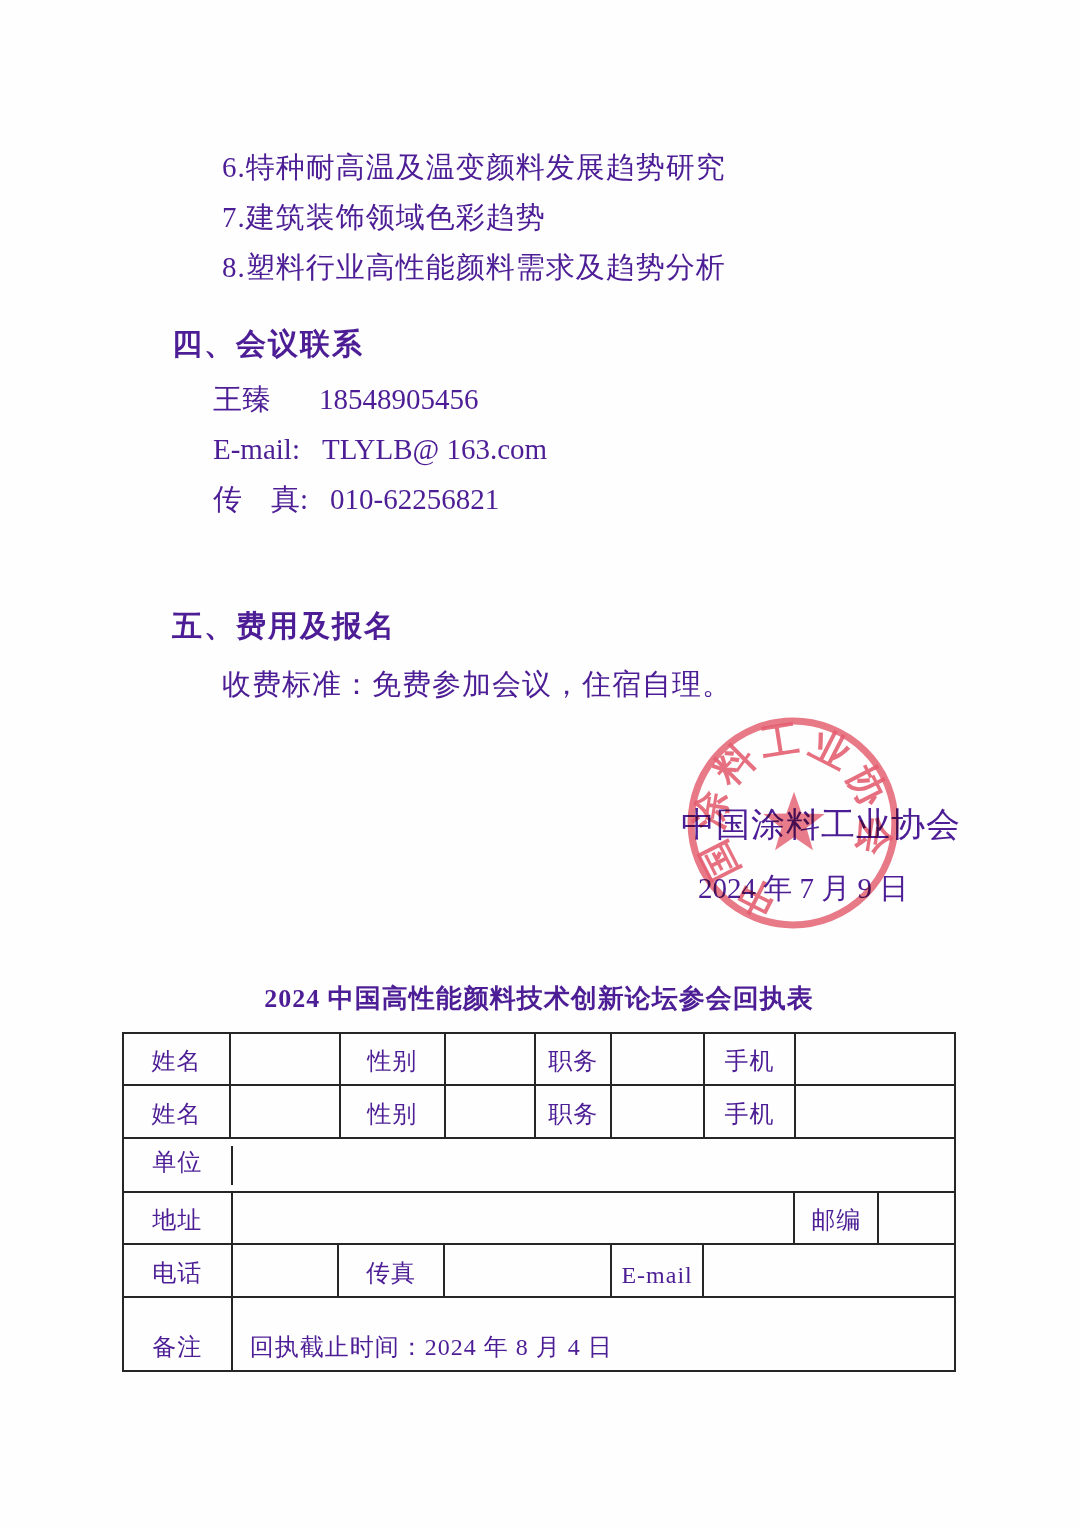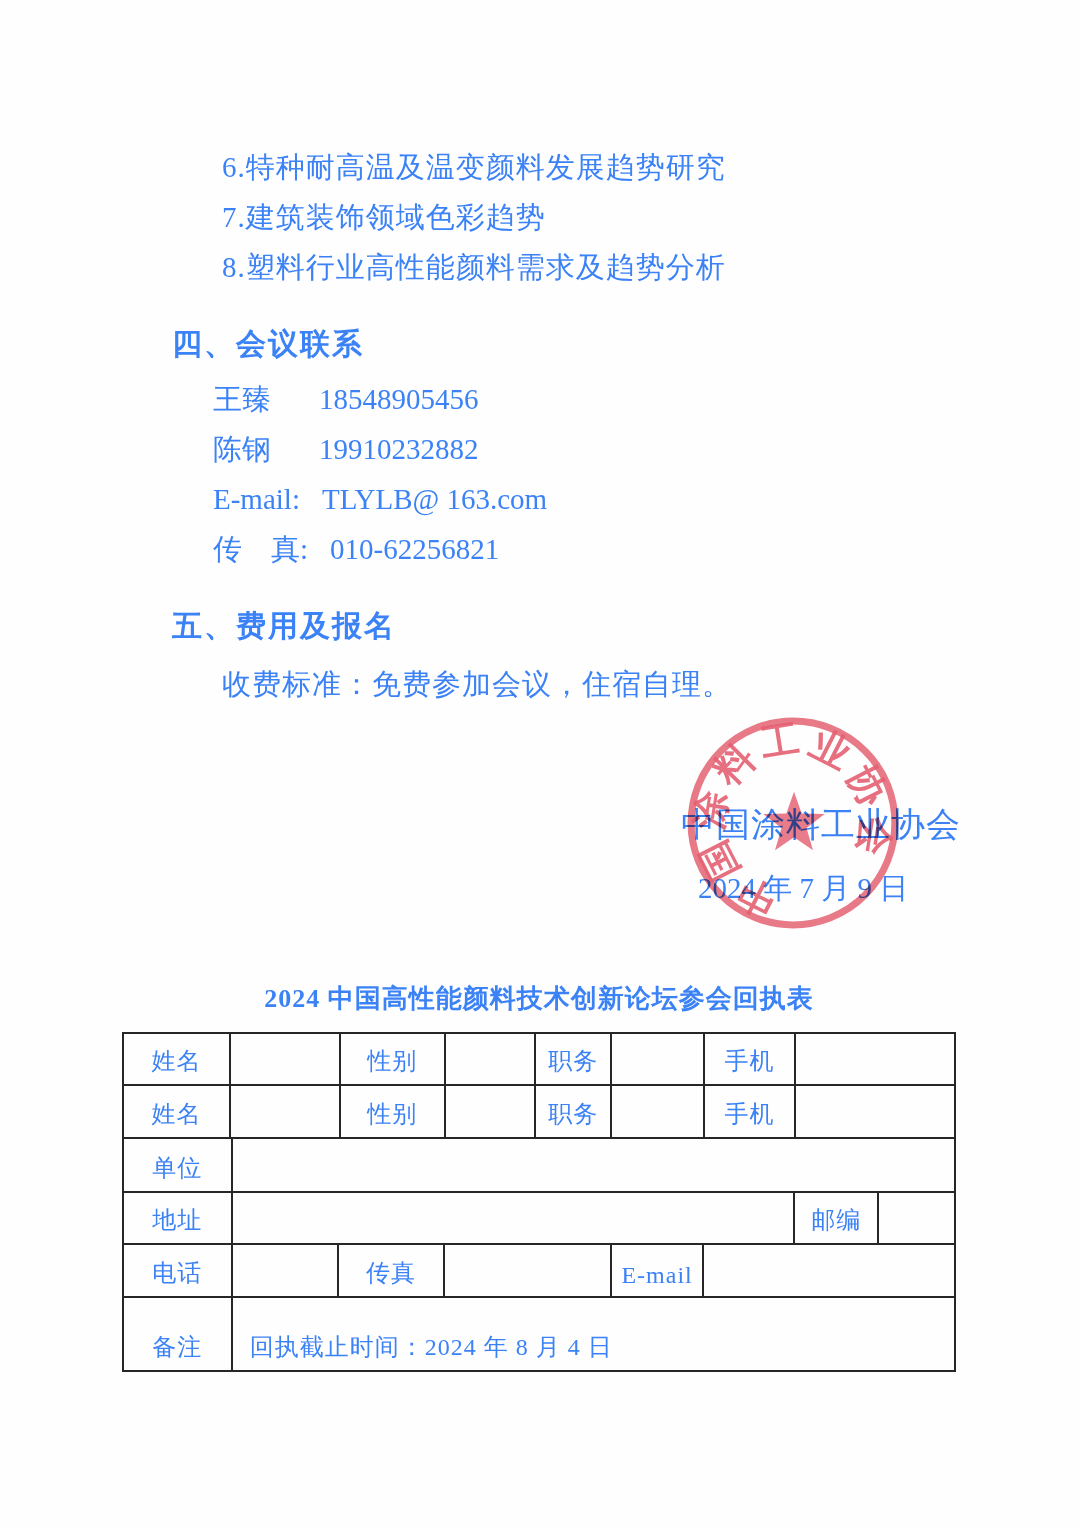--- a/index.html
+++ b/index.html
@@ -3,21 +3,21 @@
 <meta charset="utf-8">
 <style>
   html,body{margin:0;padding:0;background:#9a9a9a;}
   .page{
     position:relative;
     width:1080px;height:1527px;
     background:#fefefe;
     margin:0 auto;
     overflow:hidden;
     font-family:"Liberation Serif","DejaVu Serif",serif;
-    color:#3b82f6;
+    color:#4c1d95;
   }
   
   .agenda{position:absolute;left:222px;top:143px;margin:0;padding:0;list-style:none;}
   .agenda li{height:50px;display:flex;align-items:center;font-size:29px;letter-spacing:1px;white-space:nowrap;}
   .sec-heading{position:absolute;margin:8px;font-size:30px;font-weight:700;letter-spacing:2px;white-space:nowrap;}
   .h-contact{left:164px;top:316px;}
   .h-fee{left:164px;top:598px;}
   .contacts{position:absolute;left:213px;top:374px;}
   .contact-line{height:50px;line-height:50px;font-size:29px;white-space:nowrap;}
   .c-label{display:inline-block;min-width:84px;margin-right:22px;}
@@ -51,23 +51,20 @@
     <li>6.特种耐高温及温变颜料发展趋势研究</li>
     <li>7.建筑装饰领域色彩趋势</li>
     <li>8.塑料行业高性能颜料需求及趋势分析</li>
   </ul>
 
   <h2 class="sec-heading h-contact">四、会议联系</h2>
 
   <div class="contacts">
     <div class="contact-line">
       <span class="c-label">王臻</span><span class="c-value">18548905456</span>
-    </div>
-    <div class="contact-line">
-      <span class="c-label">陈钢</span><span class="c-value">19910232882</span>
     </div>
     <div class="contact-line">
       <span class="c-label">E-mail:</span><span class="c-value">TLYLB@ 163.com</span>
     </div>
     <div class="contact-line">
       <span class="c-label">传　真:</span><span class="c-value">010-62256821</span>
     </div>
   </div>
 
   <h2 class="sec-heading h-fee">五、费用及报名</h2>
@@ -110,21 +107,21 @@
       <div class="rrow" style="height: 53px;">
         <div class="rcell" style="flex: 0 0 12.9%;">姓名</div>
         <div class="rcell" style="flex: 0 0 13.2%;"></div>
         <div class="rcell" style="flex: 0 0 12.7%;">性别</div>
         <div class="rcell" style="flex: 0 0 10.9%;"></div>
         <div class="rcell" style="flex: 0 0 9.1%;">职务</div>
         <div class="rcell" style="flex: 0 0 11.2%;"></div>
         <div class="rcell" style="flex: 0 0 11%;">手机</div>
         <div class="rcell" style="flex: 0 0 19%;"></div>
       </div>
-      <div class="rrow" style="height: 54px;">
+      <div class="rrow" style="height: 54px; align-items: center;">
         <div class="rcell" style="flex: 0 0 13.1%;">单位</div>
         <div class="rcell" style="flex: 0 0 86.9%;"></div>
       </div>
       <div class="rrow" style="height: 52px; text-align: center;">
         <div class="rcell" style="flex: 0 0 13.1%;">地址</div>
         <div class="rcell" style="flex: 0 0 67.8%;"></div>
         <div class="rcell" style="flex: 0 0 10.1%;">邮编</div>
         <div class="rcell" style="flex: 0 0 9%;"></div>
       </div>
       <div class="rrow" style="height: 53px;">

